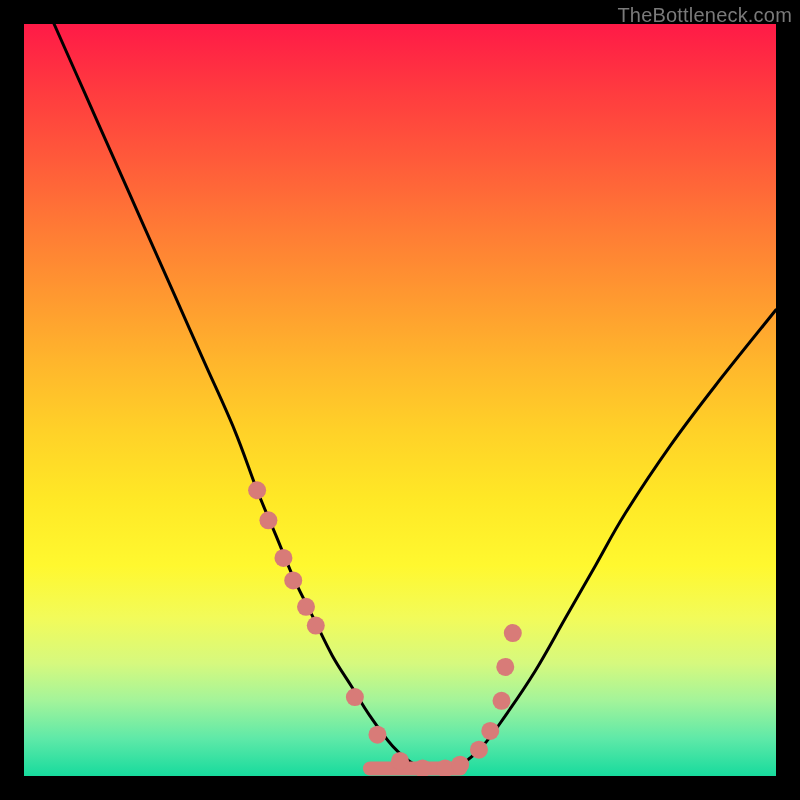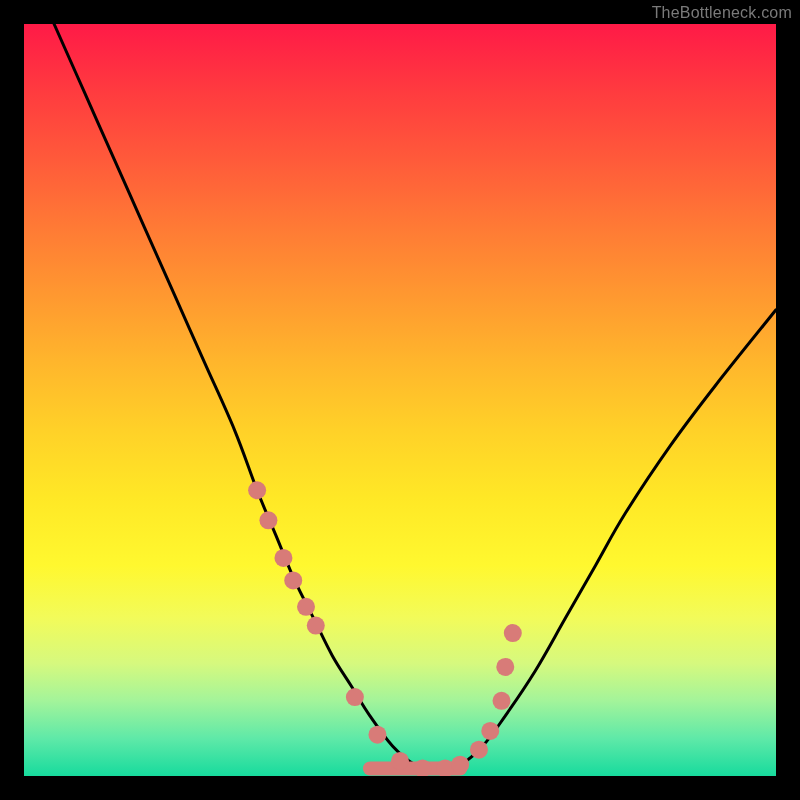--- a/index.html
+++ b/index.html
@@ -43,21 +43,21 @@
       #d6f97e 85%,
       #a3f49a 90%,
       #5fe9a8 95%,
       #17db9d 100%);
   }
   .watermark {
     position: absolute;
     top: 4px;
     right: 8px;
     color: #7a7a7a;
-    font-size: 16px;
+    font-size: 20px;
     letter-spacing: 0.2px;
     user-select: none;
   }
   svg.curve {
     position: absolute;
     inset: 0;
   }
 </style>
 </head>
 <body>

